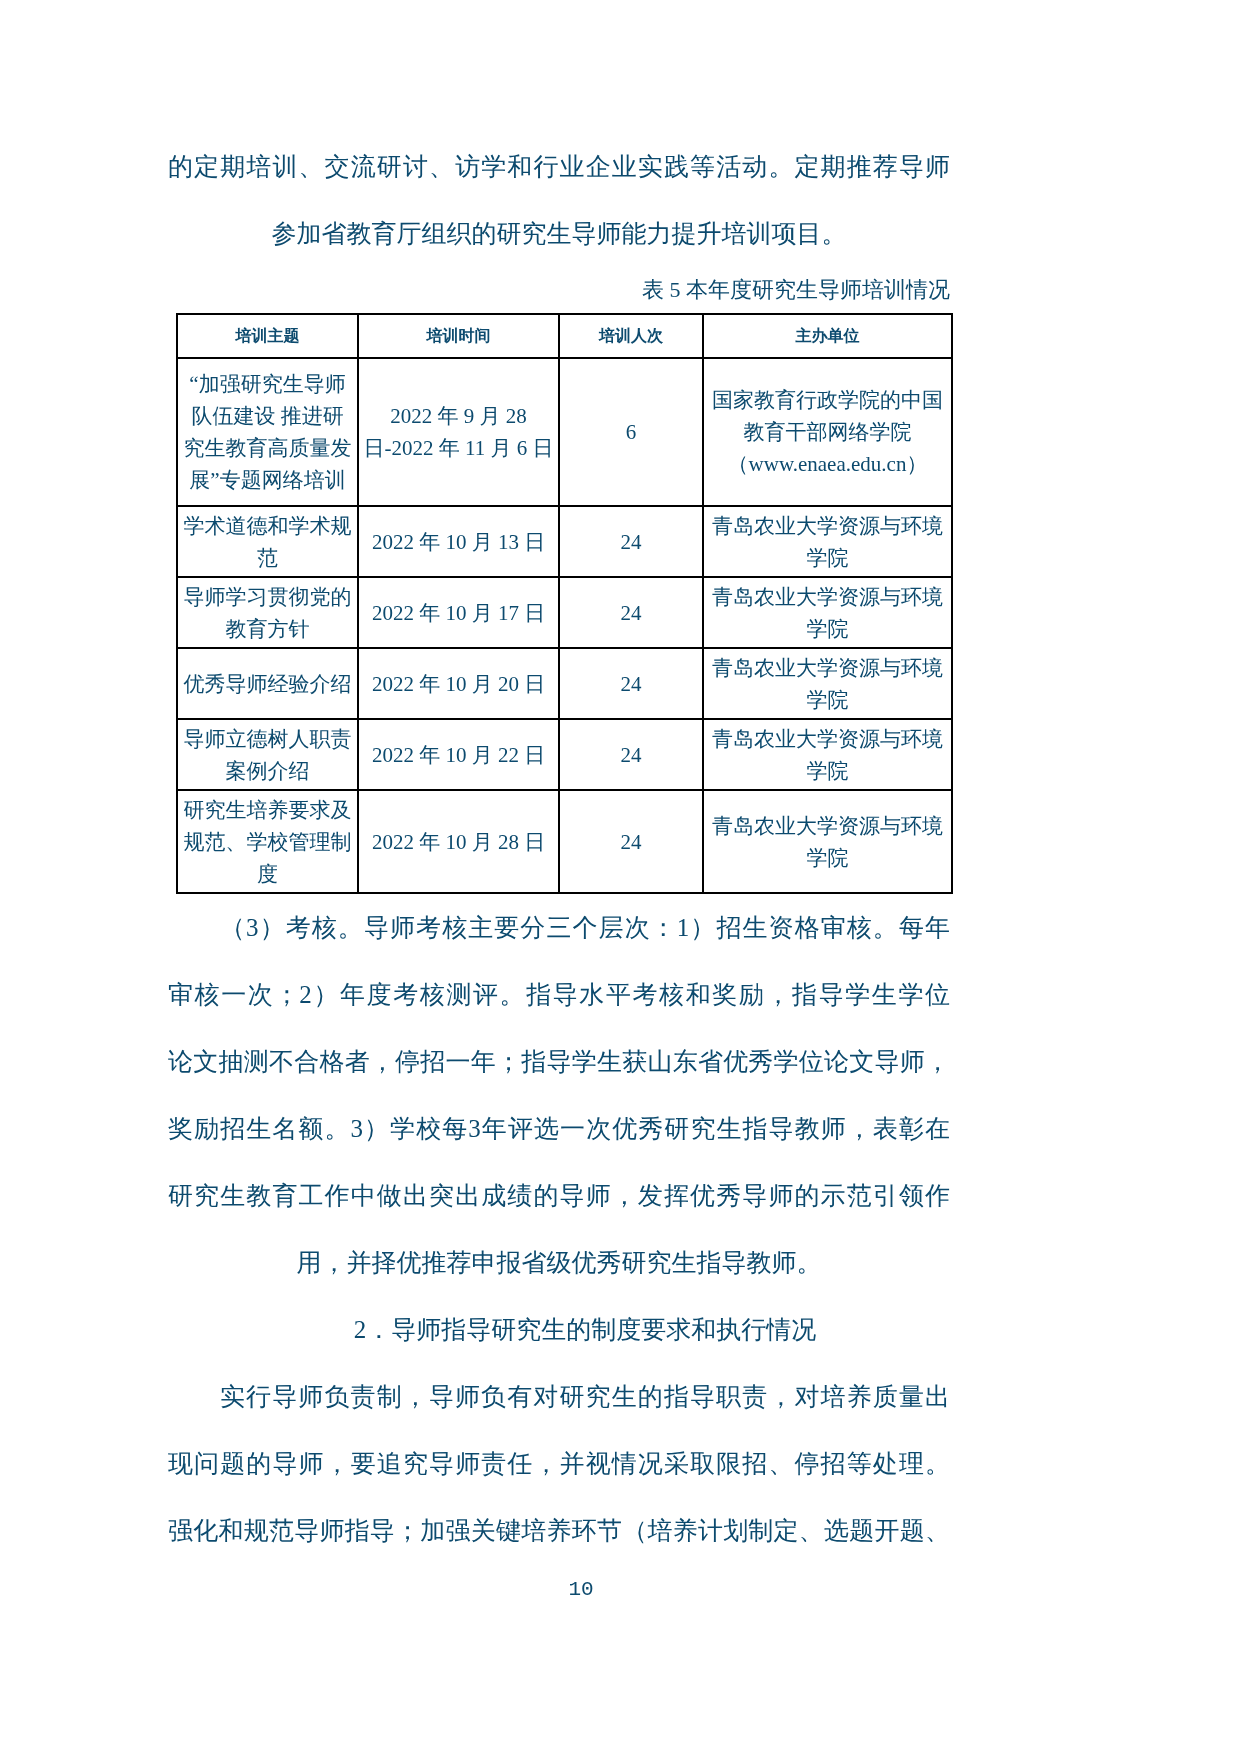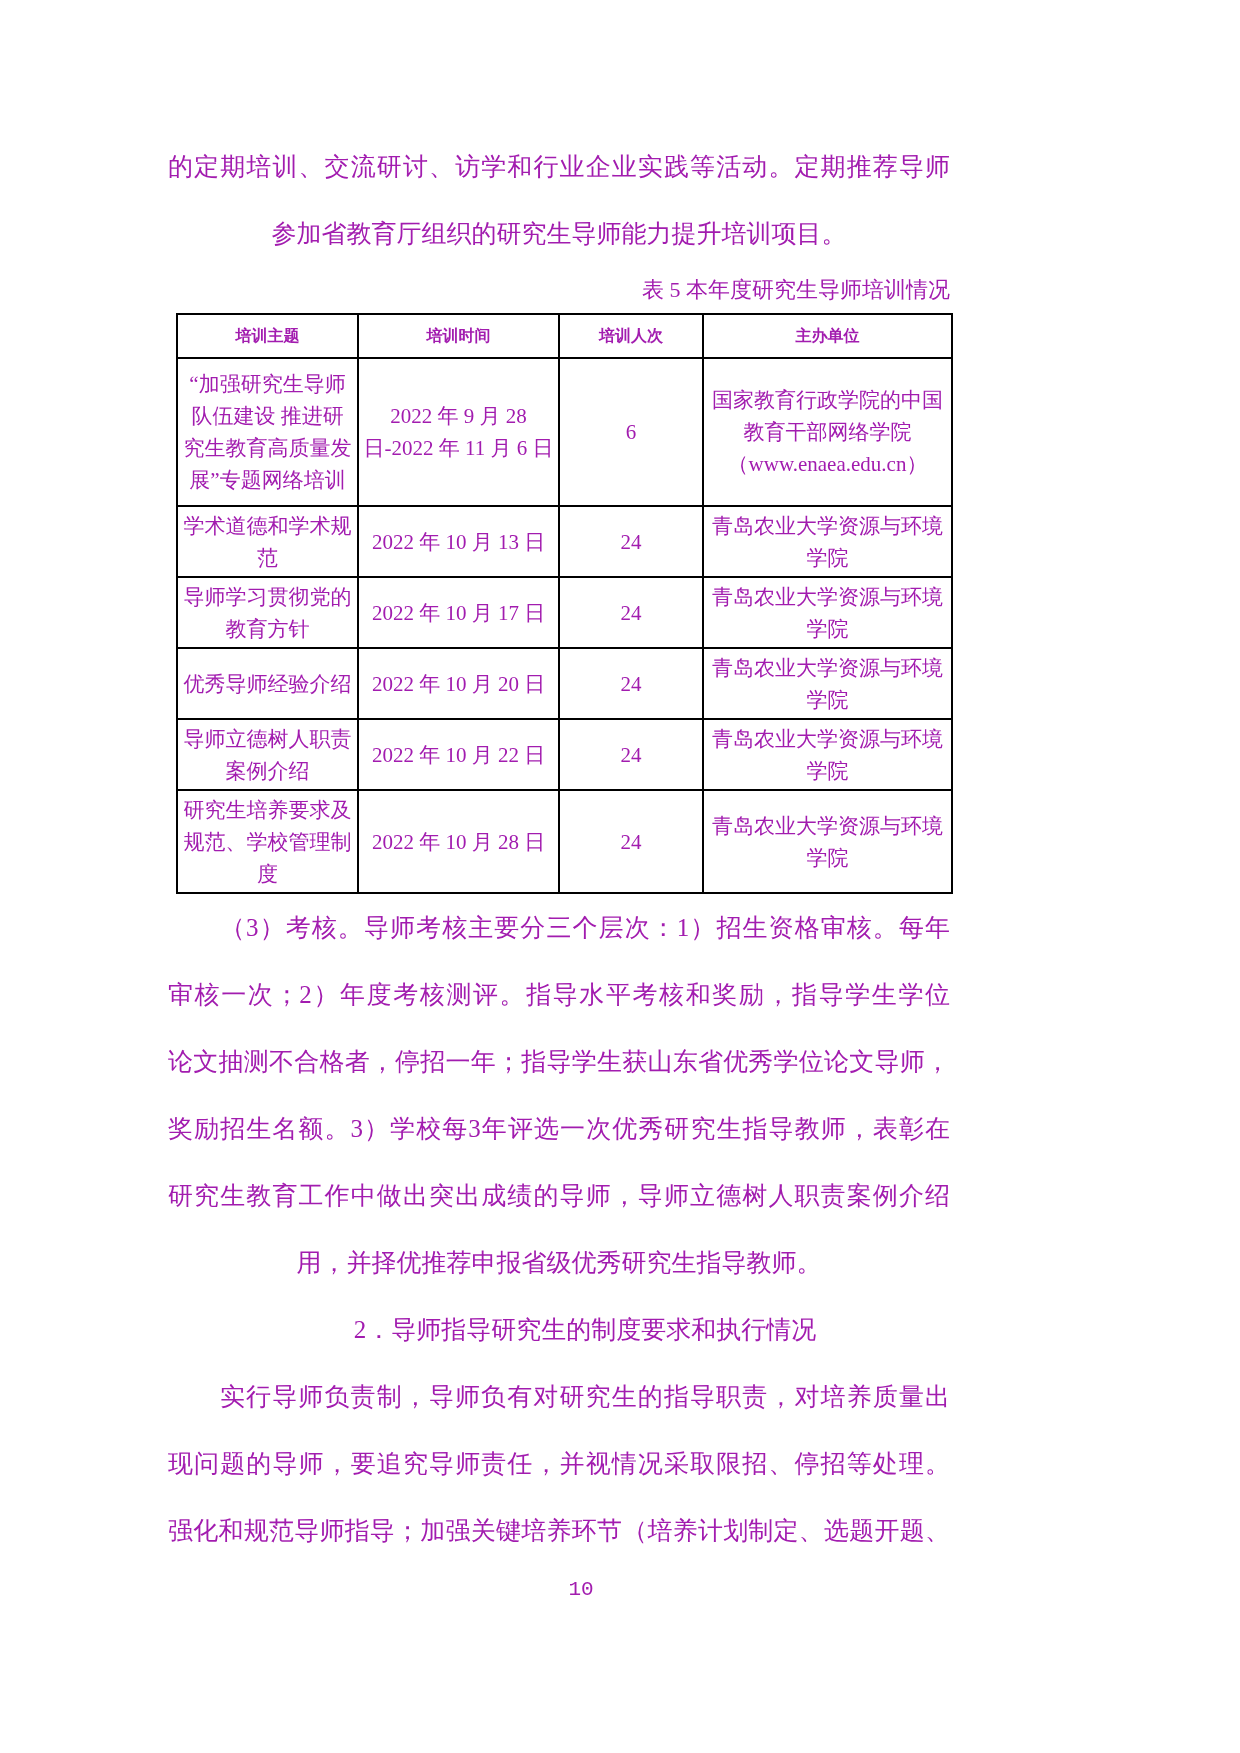--- a/index.html
+++ b/index.html
@@ -1,21 +1,21 @@
 <!DOCTYPE html>
 <html><head>
 <meta charset="utf-8">
 <style>
   html,body{margin:0;padding:0;background:#ffffff;}
   .page{
     position:relative;
     width:1240px;height:1753px;
     background:#ffffff;
     font-family:"Liberation Serif","DejaVu Serif",serif;
-    color:#a21caf;
+    color:#0c4a6e;
     overflow:hidden;
   }
   .content{
     margin-left:168px;
     width:782px;
     padding-top:133px;
   }
   .line{
     font-size:25px;
     line-height:67px;
@@ -132,21 +132,21 @@
           <td>24</td>
           <td>青岛农业大学资源与环境学院</td>
         </tr>
       </tbody>
     </table>
 
     <div class="line jline indent">（3）考核。导师考核主要分三个层次：1）招生资格审核。每年</div>
     <div class="line jline">审核一次；2）年度考核测评。指导水平考核和奖励，指导学生学位</div>
     <div class="line jline">论文抽测不合格者，停招一年；指导学生获山东省优秀学位论文导师，</div>
     <div class="line jline">奖励招生名额。3）学校每3年评选一次优秀研究生指导教师，表彰在</div>
-    <div class="line jline">研究生教育工作中做出突出成绩的导师，导师立德树人职责案例介绍</div>
+    <div class="line jline">研究生教育工作中做出突出成绩的导师，发挥优秀导师的示范引领作</div>
     <div class="line">用，并择优推荐申报省级优秀研究生指导教师。</div>
     <div class="line indent">2．导师指导研究生的制度要求和执行情况</div>
     <div class="line jline indent">实行导师负责制，导师负有对研究生的指导职责，对培养质量出</div>
     <div class="line jline">现问题的导师，要追究导师责任，并视情况采取限招、停招等处理。</div>
     <div class="line jline">强化和规范导师指导；加强关键培养环节（培养计划制定、选题开题、</div>
 
   </div>
 
   <div class="page-number">10</div>
 </div>

